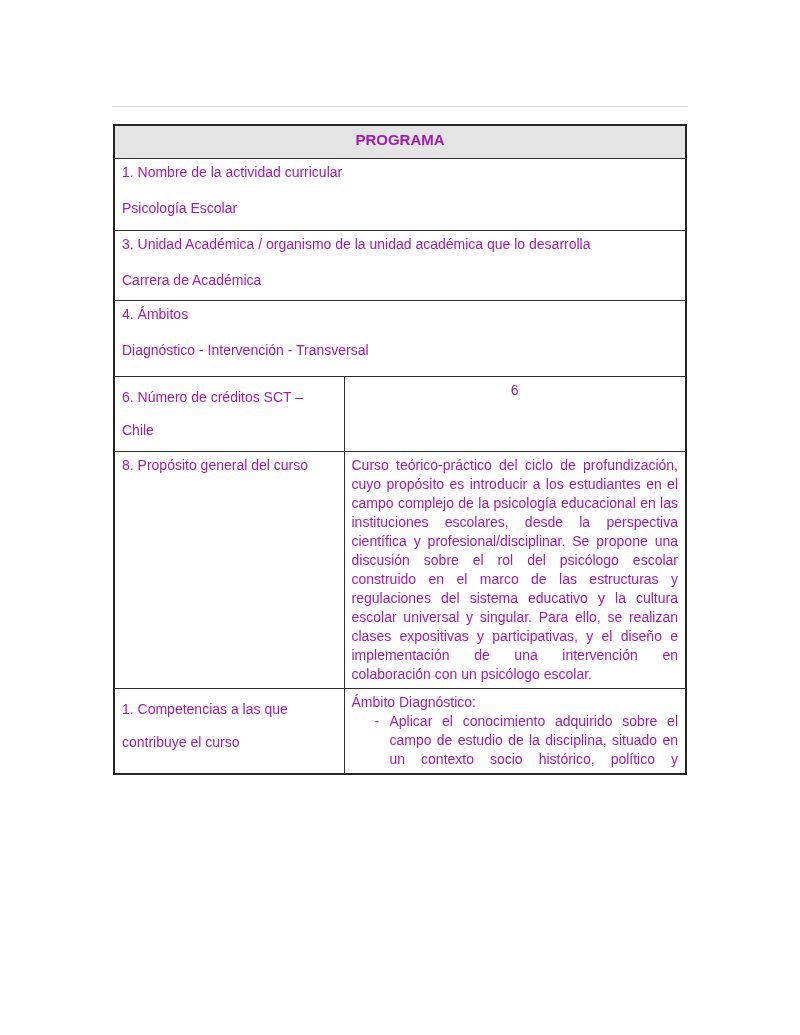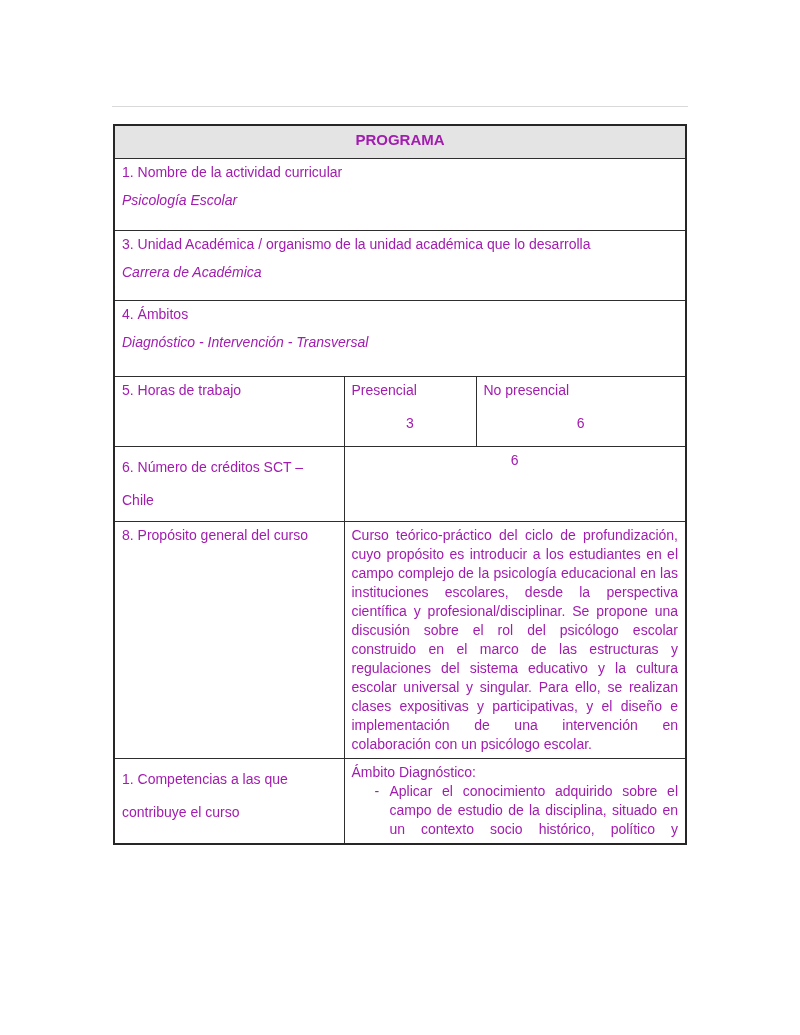--- a/index.html
+++ b/index.html
@@ -30,21 +30,21 @@
   }
   td.header-cell{
     background:#e4e4e4;
     text-align:center;
     font-weight:bold;
     font-size:15px;
     padding:6px 7px 8px 7px;
   }
   .lbl{font-weight:normal;}
   .two-line{line-height:33px;}
-  .gap-val{margin-top:9px;font-style:italic;}
+  .gap-val{margin-top:17px;}
   .center{text-align:center;}
   .sub-val{margin-top:14px;text-align:center;}
   .just{text-align:justify;}
   .clip{overflow:hidden;}
   .bullet{display:flex;}
   .bullet .marker{flex:none;width:38px;padding-left:23px;box-sizing:border-box;}
   .bullet .btext{flex:1;text-align:justify;text-align-last:justify;}
 </style>
 </head>
 <body>
@@ -80,33 +80,20 @@
       </td>
     </tr>
 
     <tr style="height:76px">
       <td colspan="3">
         <div class="lbl">4. Ámbitos</div>
         <div class="gap-val">Diagnóstico - Intervención - Transversal</div>
       </td>
     </tr>
 
-    <tr style="height:70px">
-      <td>
-        <div class="lbl">5. Horas de trabajo</div>
-      </td>
-      <td>
-        <div>Presencial</div>
-        <div class="sub-val">3</div>
-      </td>
-      <td>
-        <div>No presencial</div>
-        <div class="sub-val">6</div>
-      </td>
-    </tr>
 
     <tr style="height:56px">
       <td>
         <div class="lbl two-line">6. Número de créditos SCT – Chile</div>
       </td>
       <td colspan="2">
         <div class="center">6</div>
       </td>
     </tr>
 

